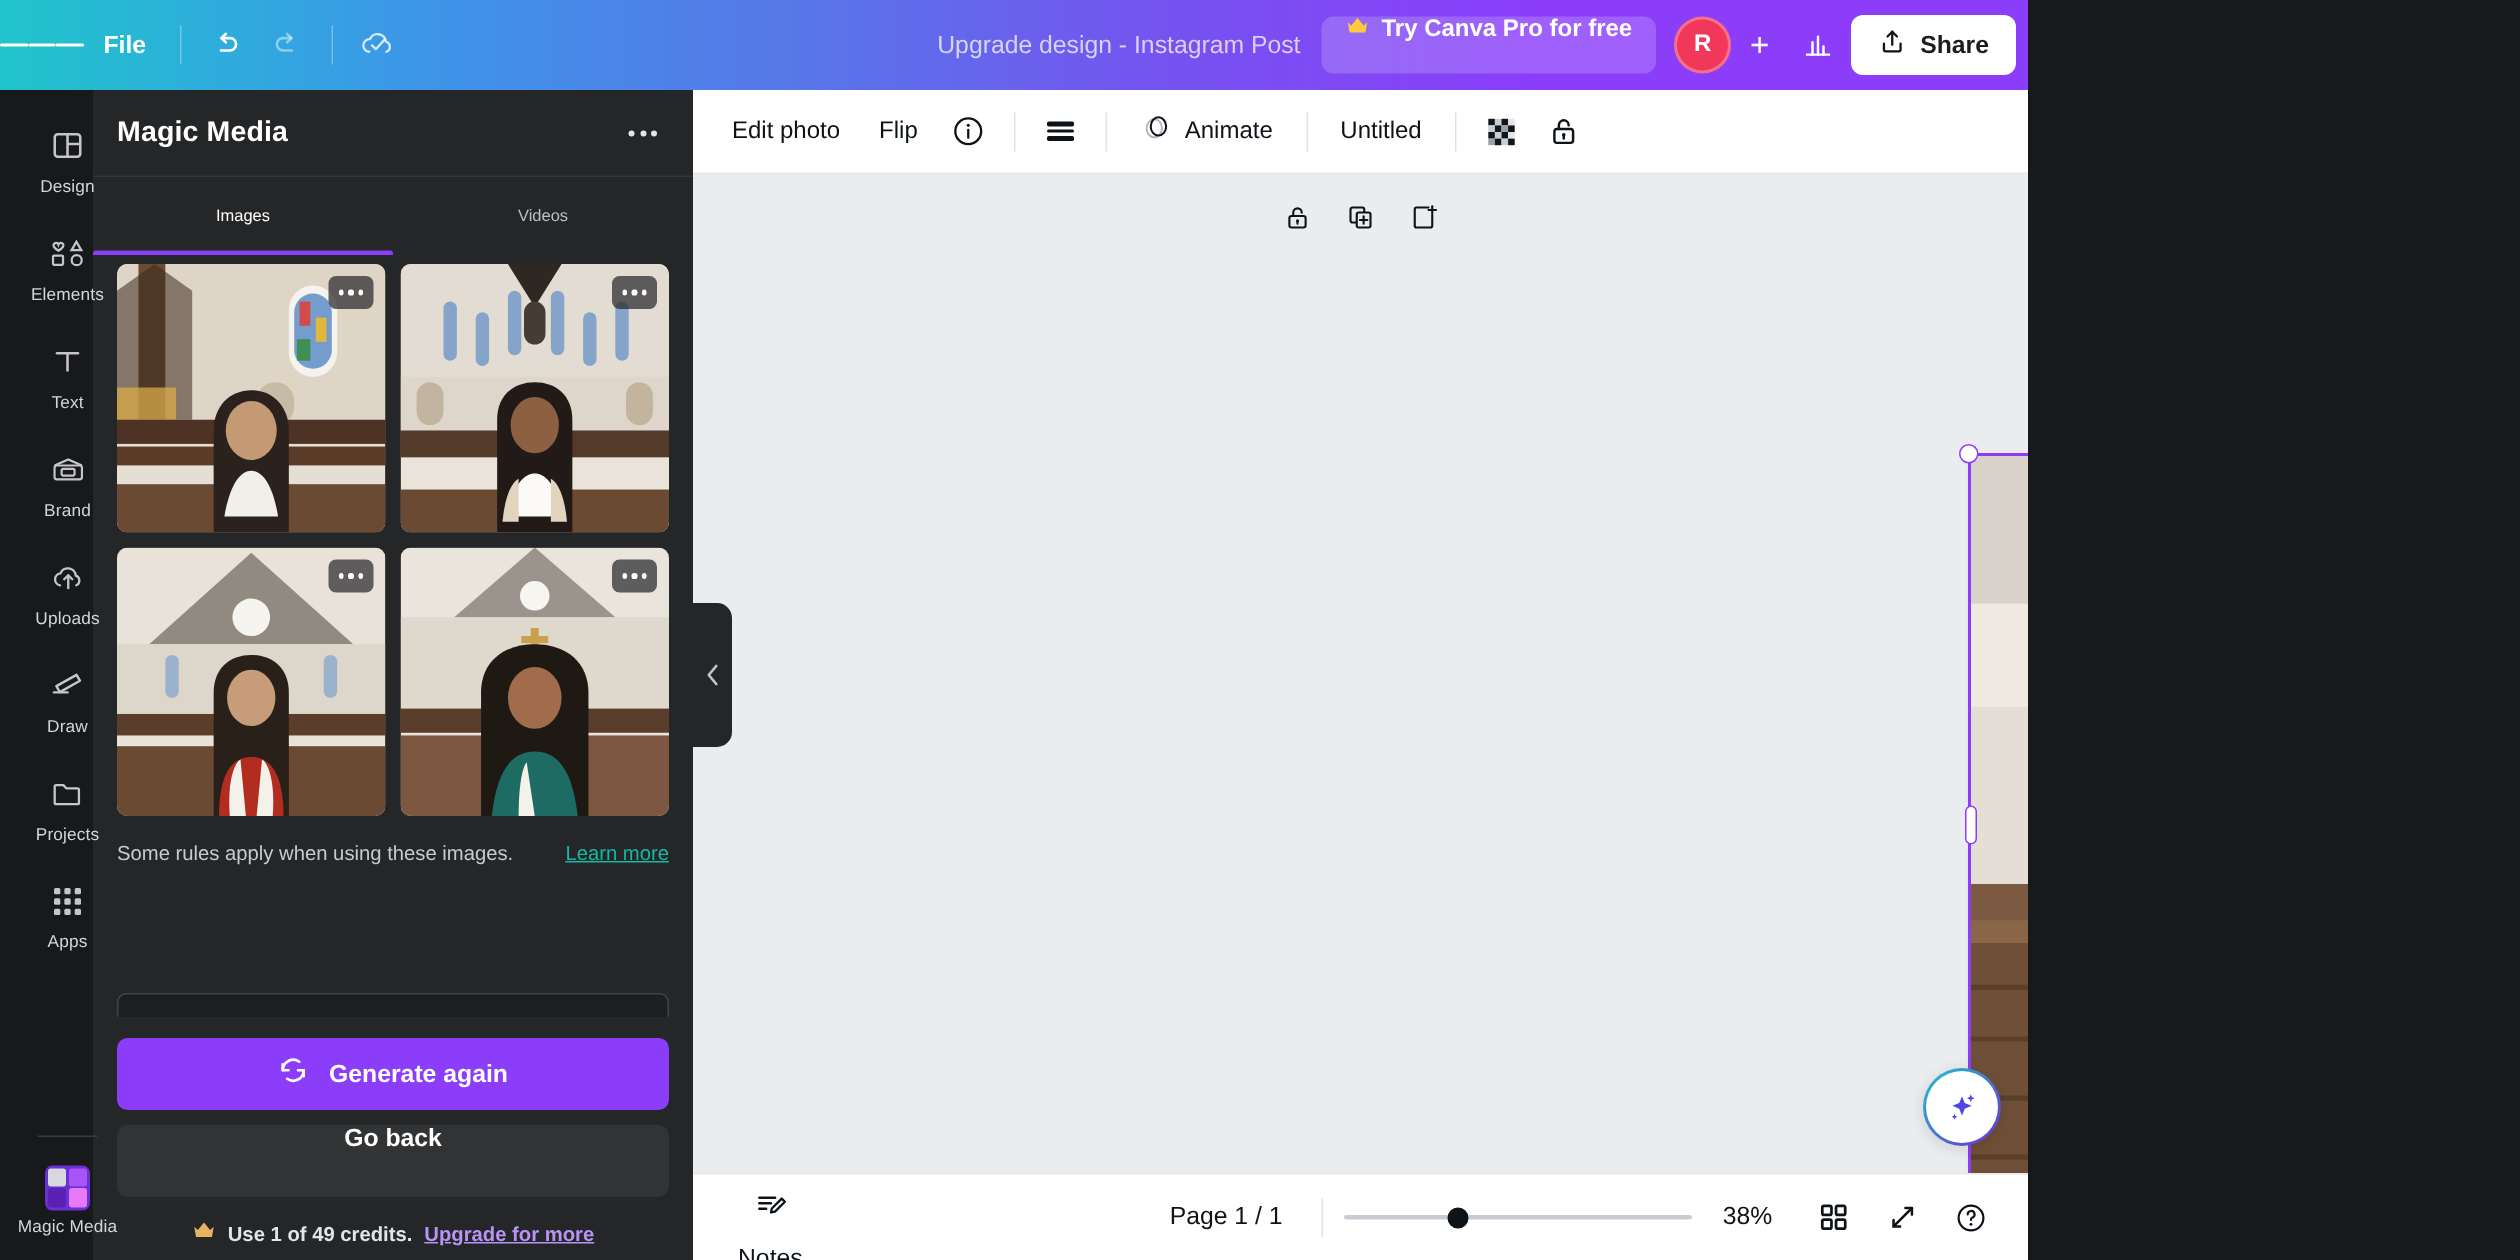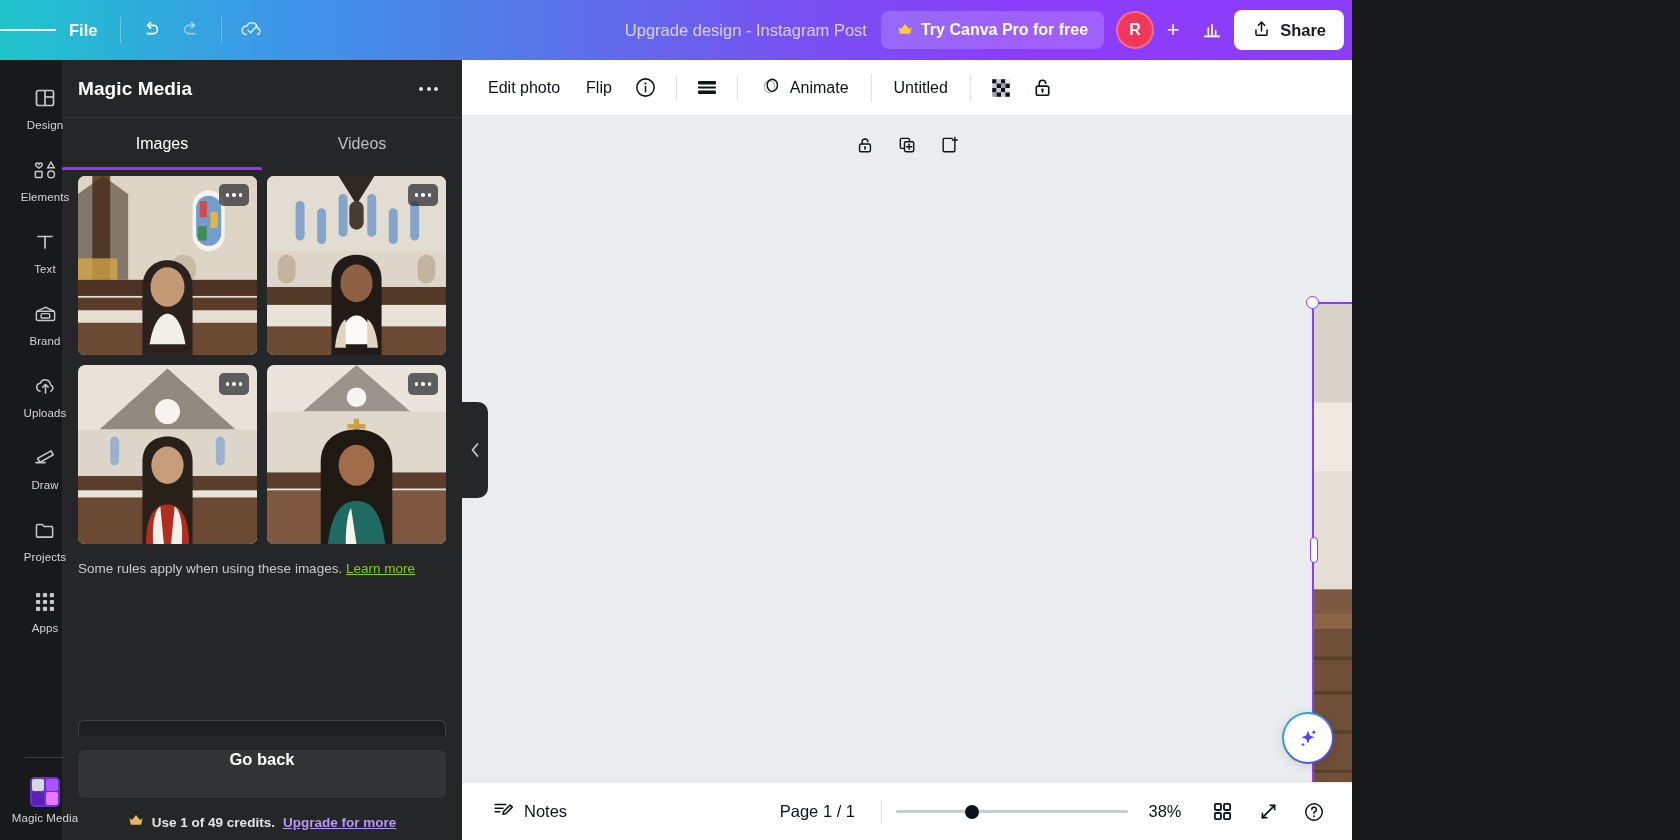--- a/index.html
+++ b/index.html
@@ -26,21 +26,21 @@
   }
   .crown{ font-size:15px; line-height:1; }
   .divider-v{ width:1px; height:26px; background:rgba(255,255,255,.32); margin:0 10px; }
   .icon-btn{
     width:40px;height:40px;border-radius:6px;display:flex;align-items:center;justify-content:center;cursor:pointer;
   }
   .tb-center{ flex:1; display:flex; align-items:center; justify-content:flex-end; }
   .doc-title{ font-size:16.5px; color:rgba(255,255,255,.72); padding:0 14px; font-weight:400; cursor:text; white-space:nowrap;}
   .tb-right{ display:flex; align-items:center; gap:2px; padding-right:0; }
   .pro-pill{
-    display:flex;align-items:center;gap:8px;height:38px;padding:0 16px;border-radius:8px;
+    display:flex;gap:8px;height:38px;padding:0 16px;border-radius:8px;
     background:rgba(255,255,255,.18); font-size:16px;font-weight:700;color:#fff;cursor:pointer;white-space:nowrap;
   }
   .avatar{
     width:38px;height:38px;border-radius:50%;background:#f2385a;color:#fff;font-weight:700;font-size:16px;
     display:flex;align-items:center;justify-content:center;cursor:pointer;border:2px solid rgba(255,255,255,.28);
     margin-left:10px;
   }
   .plus-btn{
     width:34px;height:34px;border-radius:50%;display:flex;align-items:center;justify-content:center;
     color:#fff;font-size:22px;cursor:pointer;font-weight:300;
@@ -78,41 +78,41 @@
   }
   .panel-head{
     height:58px;flex:0 0 58px;display:flex;align-items:center;justify-content:space-between;
     padding:0 14px 0 16px;border-bottom:1px solid #333436;
   }
   .panel-title{ font-size:19px;font-weight:700;letter-spacing:.1px;}
   .dots{ display:flex;gap:3.5px;padding:10px;border-radius:6px;cursor:pointer;}
   .dots i{ width:4px;height:4px;border-radius:50%;background:#e4e5e7;display:block;}
   .tabs{ display:flex; height:52px; flex:0 0 52px; }
   .tab{
-    flex:1;display:flex;align-items:center;justify-content:center;font-size:16px;color:#bfc0c3;
+    flex:1;display:flex;align-items:center;justify-content:center;font-size:11px;color:#bfc0c3;
     cursor:pointer;position:relative;font-weight:400;
   }
   .tab.active{ color:#fff; }
   .tab.active:after{
     content:""; position:absolute; left:0; right:0; bottom:0; height:3px; background:#8b3dfa; border-radius:2px 2px 0 0;
   }
   .panel-scroll{ flex:1; overflow:hidden; padding:0 16px; min-height:0; }
   .grid{ display:grid; grid-template-columns:1fr 1fr; gap:10px; margin-top:6px; }
   .thumb{
     position:relative; aspect-ratio:1/1; border-radius:7px; overflow:hidden; cursor:pointer; background:#3a3027;
   }
   .thumb .tdots{
     position:absolute; top:8px; right:8px; width:30px;height:22px;border-radius:5px;
     background:rgba(40,40,45,.72); display:flex;align-items:center;justify-content:center;gap:3px;
   }
   .thumb .tdots i{ width:3.4px;height:3.4px;border-radius:50%;background:#fff;display:block;}
   .rules{
     font-size:13.5px; color:#c9cacd; margin:16px 0 0; line-height:1.35;
   }
-  .rules a{ color:#84cc16; text-decoration:underline; cursor:pointer; }
+  .rules a{ color:#14b8a6; text-decoration:underline; cursor:pointer;margin-left:31px; }
   .panel-foot{ flex:0 0 auto; padding:0 16px 10px; }
   .prompt-strip{
     height:16px; border:1px solid #414245; border-bottom:none; border-radius:6px 6px 0 0; background:#1d1e20;
     margin-bottom:14px;
   }
   .btn-primary{
     height:48px;border-radius:7px;background:#8b3dfa;color:#fff;display:flex;align-items:center;justify-content:center;
     gap:13px;font-size:16.5px;font-weight:700;cursor:pointer;
   }
   .btn-secondary{
@@ -183,21 +183,21 @@
     display:flex;align-items:center;justify-content:center;cursor:pointer;z-index:10;
     box-shadow:0 2px 10px rgba(14,19,24,.12);
   }
 
   .statusbar{
     height:58px;flex:0 0 58px;background:#fff;display:flex;align-items:center;padding:0 18px;
     border-top:1px solid #e6e7ea;
   }
   .sb-btn{
     height:38px;padding:0 12px;border-radius:6px;display:flex;align-items:center;gap:10px;cursor:pointer;
-    font-size:16.5px;font-weight:500;color:#0e1318;
+    font-size:16.5px;font-weight:500;color:#0e1318;flex-direction:column;
   }
   .sb-right{ margin-left:auto; display:flex; align-items:center; gap:6px; }
   .pageno{ font-size:16.5px;color:#0e1318;font-weight:500;padding:0 12px;white-space:nowrap;}
   .sb-div{ width:1px;height:26px;background:#dfe1e5;margin:0 8px;}
   .zoomslider{ width:232px;height:20px;display:flex;align-items:center;position:relative;cursor:pointer;}
   .zoomtrack{ width:100%;height:3px;background:#c9ccd3;border-radius:2px;}
   .zoomknob{ position:absolute;left:30%;width:14px;height:14px;border-radius:50%;background:#0e1318;}
   .zoomval{ font-size:16.5px;font-weight:500;color:#0e1318;width:62px;text-align:center;}
 
   
@@ -519,20 +519,31 @@
         </div>
 
         <div class="rules">
           <span>Some rules apply when using these images.</span>
           <a>Learn more</a>
         </div>
       </div>
 
       <div class="panel-foot">
         <div class="prompt-strip"></div>
+        <div class="btn-primary">
+          <span>
+            <svg width="21" height="21" viewBox="0 0 24 24" fill="none" stroke="#fff" stroke-width="2" stroke-linecap="round" stroke-linejoin="round">
+              <path d="M20 12a8 8 0 0 1-12.6 6.5"></path>
+                <path d="M4 12a8 8 0 0 1 12.6-6.5"></path>
+              <polyline points="4,7.5 4,12 8.4,12"></polyline>
+                <polyline points="20,16.5 20,12 15.6,12"></polyline>
+            </svg>
+          </span>
+          <span>Generate again</span>
+        </div>
         <div class="btn-secondary">
           <span>Go back</span>
         </div>
         <div class="credits">
           <span>
             <svg width="16" height="13" viewBox="0 0 17 14">
                 <path d="M1.5 4.2l2.6 2.2L8.5 1l4.4 5.4 2.6-2.2-1.3 7.3H2.8z" fill="#e8b35e"></path>
               </svg>
           </span>
           <span>Use 1 of 49 credits.</span>

